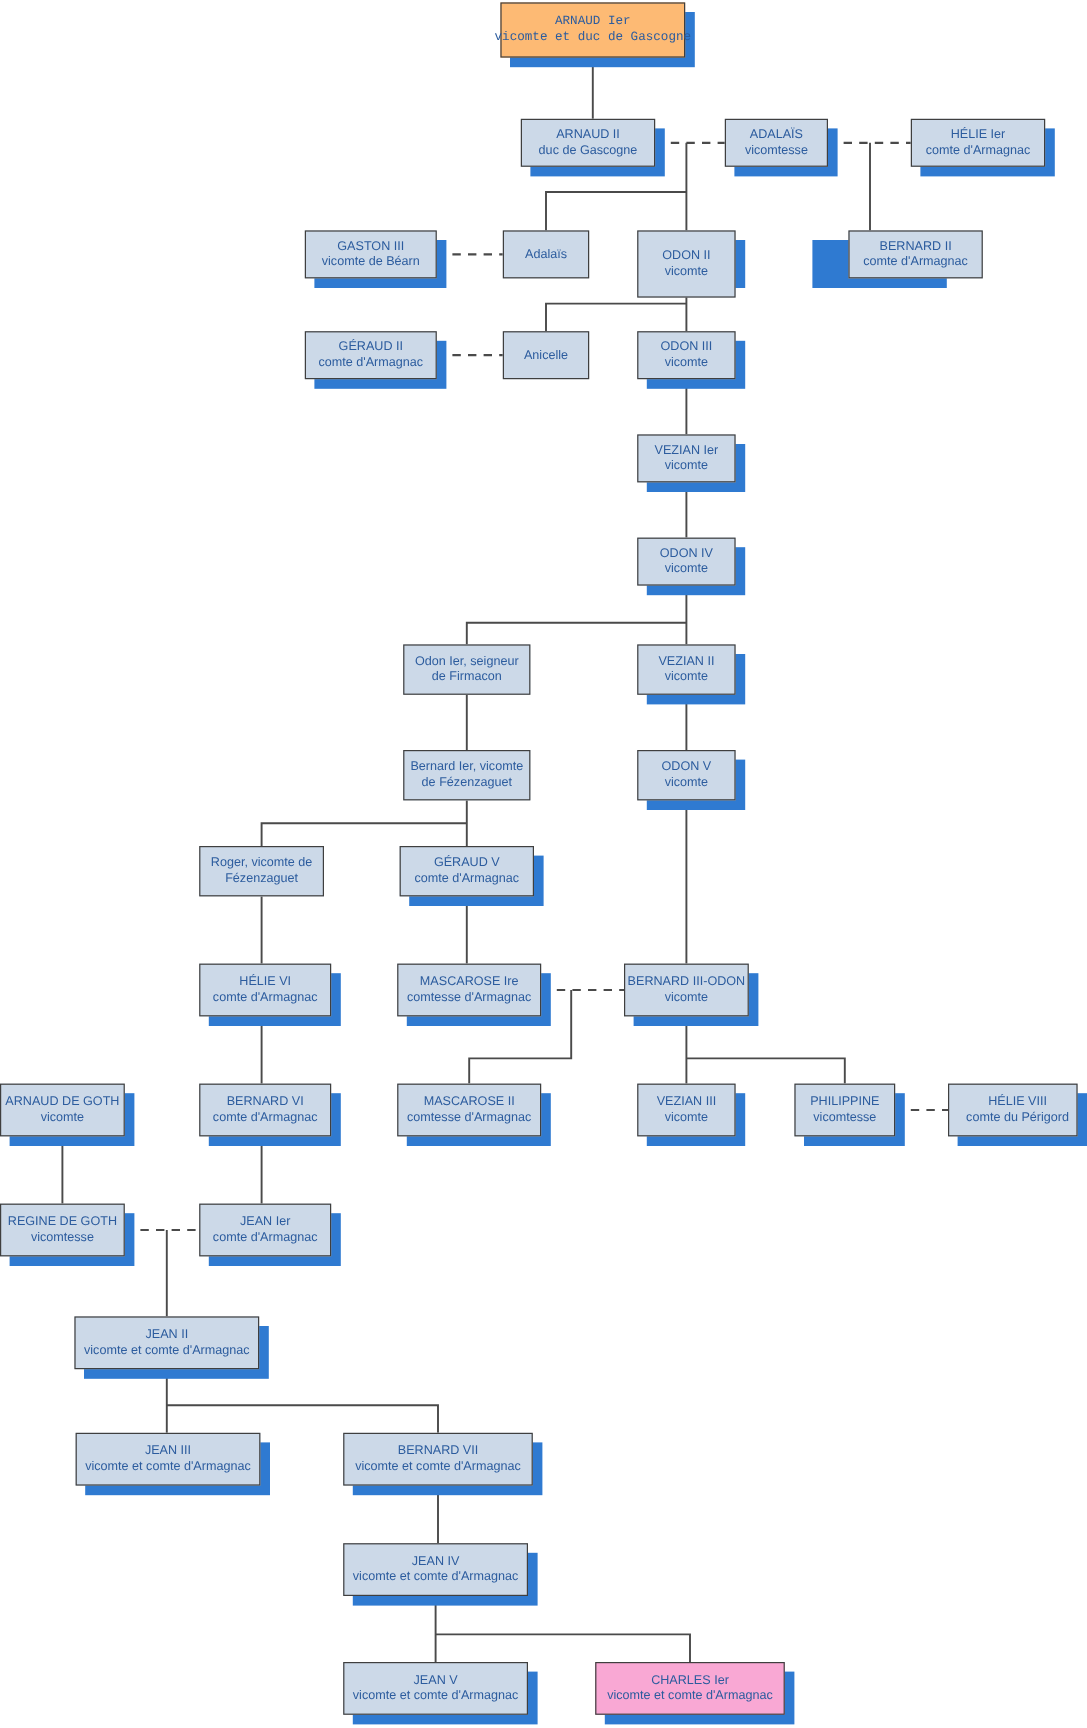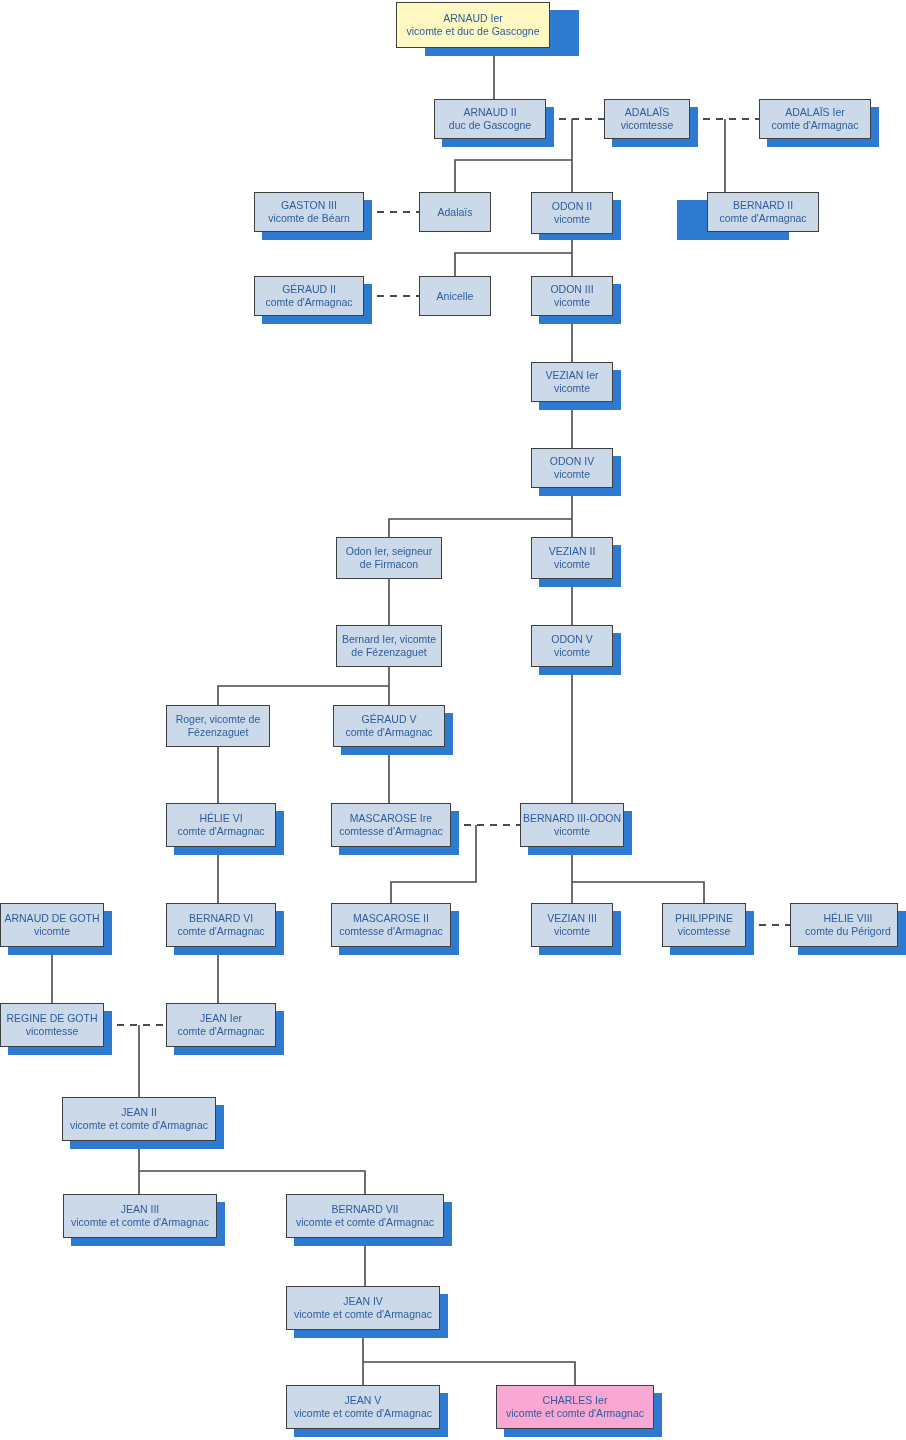--- a/index.html
+++ b/index.html
@@ -111,44 +111,44 @@
     <div class="shadow" style="left: 670px; top: 911px; width: 84px; height: 44px; background: rgb(47, 122, 209);"></div>
     <div class="shadow" style="left: 798px; top: 911px; width: 108px; height: 44px; background: rgb(47, 122, 209);"></div>
     <div class="shadow" style="left: 8px; top: 1011px; width: 104px; height: 44px; background: rgb(47, 122, 209);"></div>
     <div class="shadow" style="left: 174px; top: 1011px; width: 110px; height: 44px; background: rgb(47, 122, 209);"></div>
     <div class="shadow" style="left: 70px; top: 1105px; width: 154px; height: 44px; background: rgb(47, 122, 209);"></div>
     <div class="shadow" style="left: 71px; top: 1202px; width: 154px; height: 44px; background: rgb(47, 122, 209);"></div>
     <div class="shadow" style="left: 294px; top: 1202px; width: 158px; height: 44px; background: rgb(47, 122, 209);"></div>
     <div class="shadow" style="left: 294px; top: 1294px; width: 154px; height: 44px; background: rgb(47, 122, 209);"></div>
     <div class="shadow" style="left: 294px; top: 1393px; width: 154px; height: 44px; background: rgb(47, 122, 209);"></div>
     <div class="shadow" style="left: 504px; top: 1393px; width: 158px; height: 44px; background: rgb(47, 122, 209);"></div>
-    <div class="node" style="left: 396px; top: 2px; width: 154px; height: 46px; background: #fef9c3; border-color: rgb(63, 63, 63); color: rgb(44, 92, 158);">
+    <div class="node" style="left: 417px; top: 2px; width: 154px; height: 46px; background: #fdba74; border-color: rgb(63, 63, 63); color: rgb(44, 92, 158); font-family: Liberation Mono, monospace;">
       <span class="l1">ARNAUD Ier</span>
       <span class="l2">vicomte et duc de Gascogne</span>
     </div>
     <div class="node" style="left: 434px; top: 99px; width: 112px; height: 40px; background: rgb(204, 217, 232); border-color: rgb(63, 63, 63); color: rgb(44, 92, 158);">
       <span class="l1">ARNAUD II</span>
       <span class="l2">duc de Gascogne</span>
     </div>
     <div class="node" style="left: 604px; top: 99px; width: 86px; height: 40px; background: rgb(204, 217, 232); border-color: rgb(63, 63, 63); color: rgb(44, 92, 158);">
       <span class="l1">ADALAÏS</span>
       <span class="l2">vicomtesse</span>
     </div>
     <div class="node" style="left: 759px; top: 99px; width: 112px; height: 40px; background: rgb(204, 217, 232); border-color: rgb(63, 63, 63); color: rgb(44, 92, 158);">
-      <span class="l1">ADALAÏS Ier</span>
+      <span class="l1">HÉLIE Ier</span>
       <span class="l2">comte d'Armagnac</span>
     </div>
     <div class="node" style="left: 254px; top: 192px; width: 110px; height: 40px; background: rgb(204, 217, 232); border-color: rgb(63, 63, 63); color: rgb(44, 92, 158);">
       <span class="l1">GASTON III</span>
       <span class="l2">vicomte de Béarn</span>
     </div>
     <div class="node" style="left: 419px; top: 192px; width: 72px; height: 40px; background: rgb(204, 217, 232); border-color: rgb(63, 63, 63); color: rgb(44, 92, 158);">
       <span class="l1">Adalaïs</span>
     </div>
-    <div class="node" style="left: 531px; top: 192px; width: 82px; height: 42px; background: rgb(204, 217, 232); border-color: rgb(63, 63, 63); color: rgb(44, 92, 158);">
+    <div class="node" style="left: 531px; top: 192px; width: 82px; height: 56px; background: rgb(204, 217, 232); border-color: rgb(63, 63, 63); color: rgb(44, 92, 158);">
       <span class="l1">ODON II</span>
       <span class="l2">vicomte</span>
     </div>
     <div class="node" style="left: 669px; top: 192px; width: 112px; height: 40px; background: rgb(204, 217, 232); border-color: rgb(63, 63, 63); color: rgb(44, 92, 158); margin-left: 38px;">
       <span class="l1">BERNARD II</span>
       <span class="l2">comte d'Armagnac</span>
     </div>
     <div class="node" style="left: 254px; top: 276px; width: 110px; height: 40px; background: rgb(204, 217, 232); border-color: rgb(63, 63, 63); color: rgb(44, 92, 158);">
       <span class="l1">GÉRAUD II</span>
       <span class="l2">comte d'Armagnac</span>

